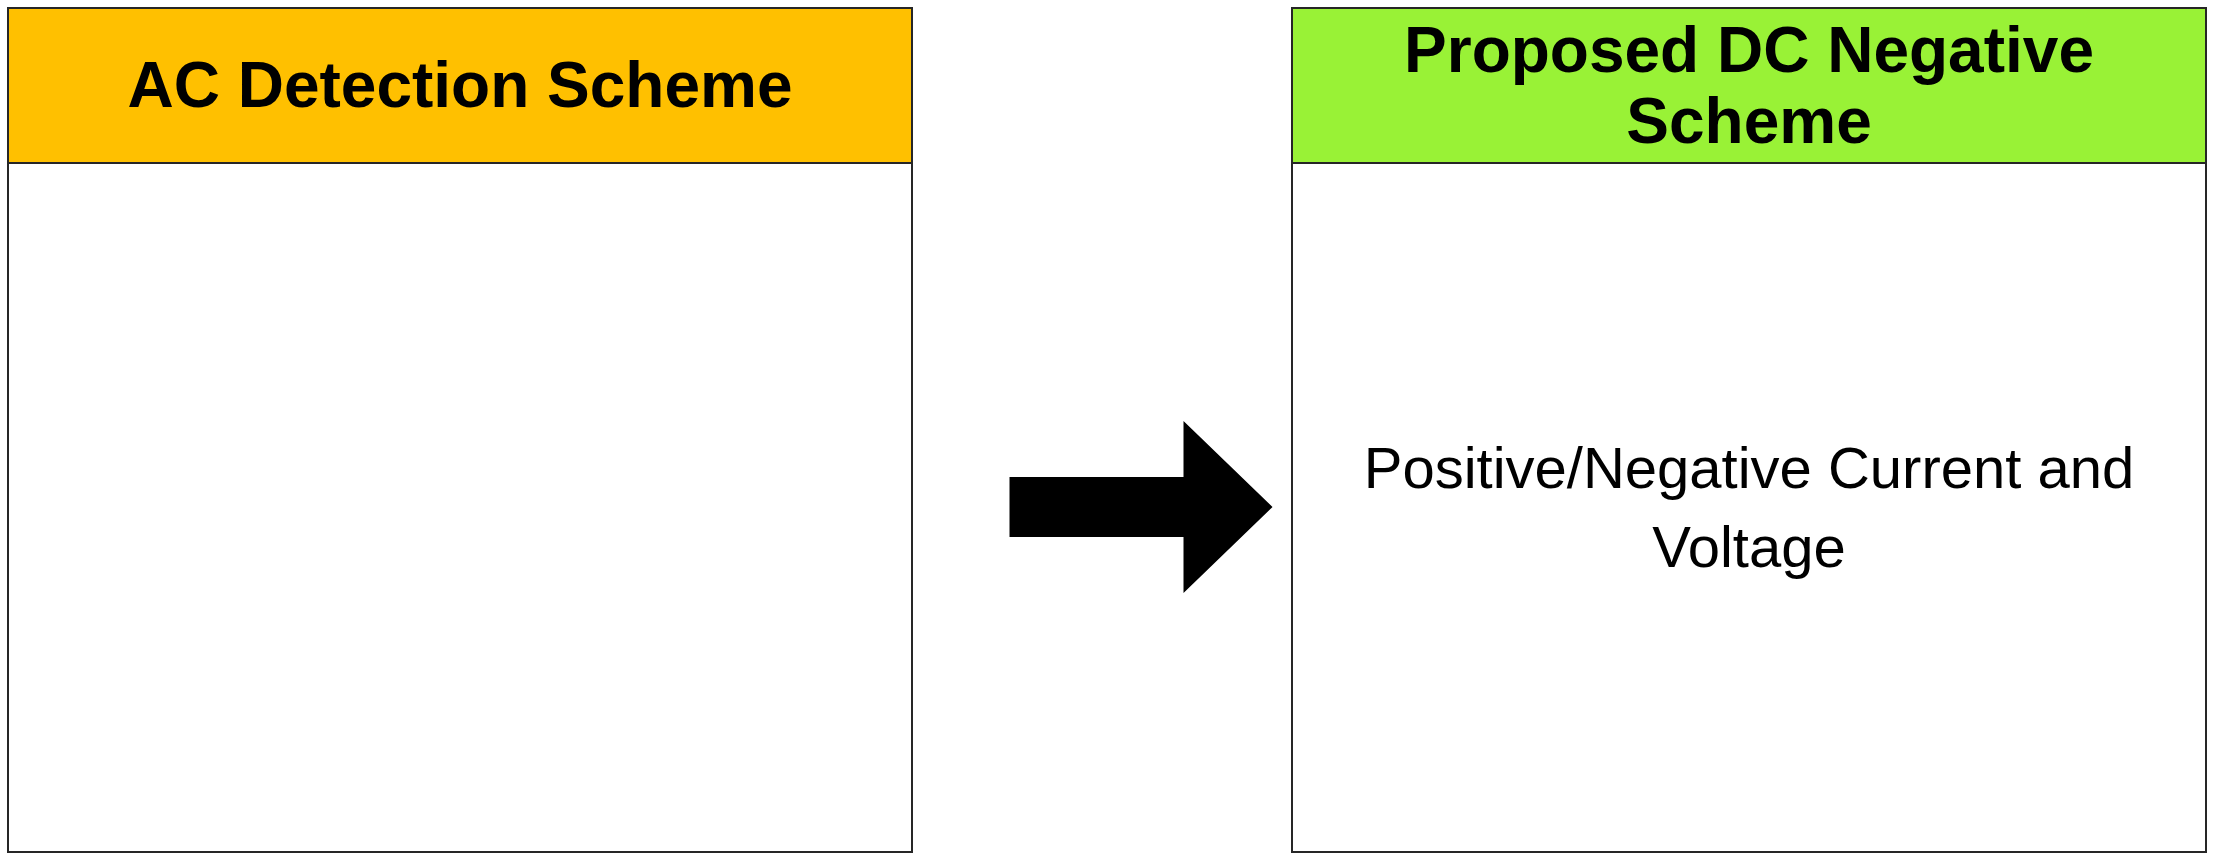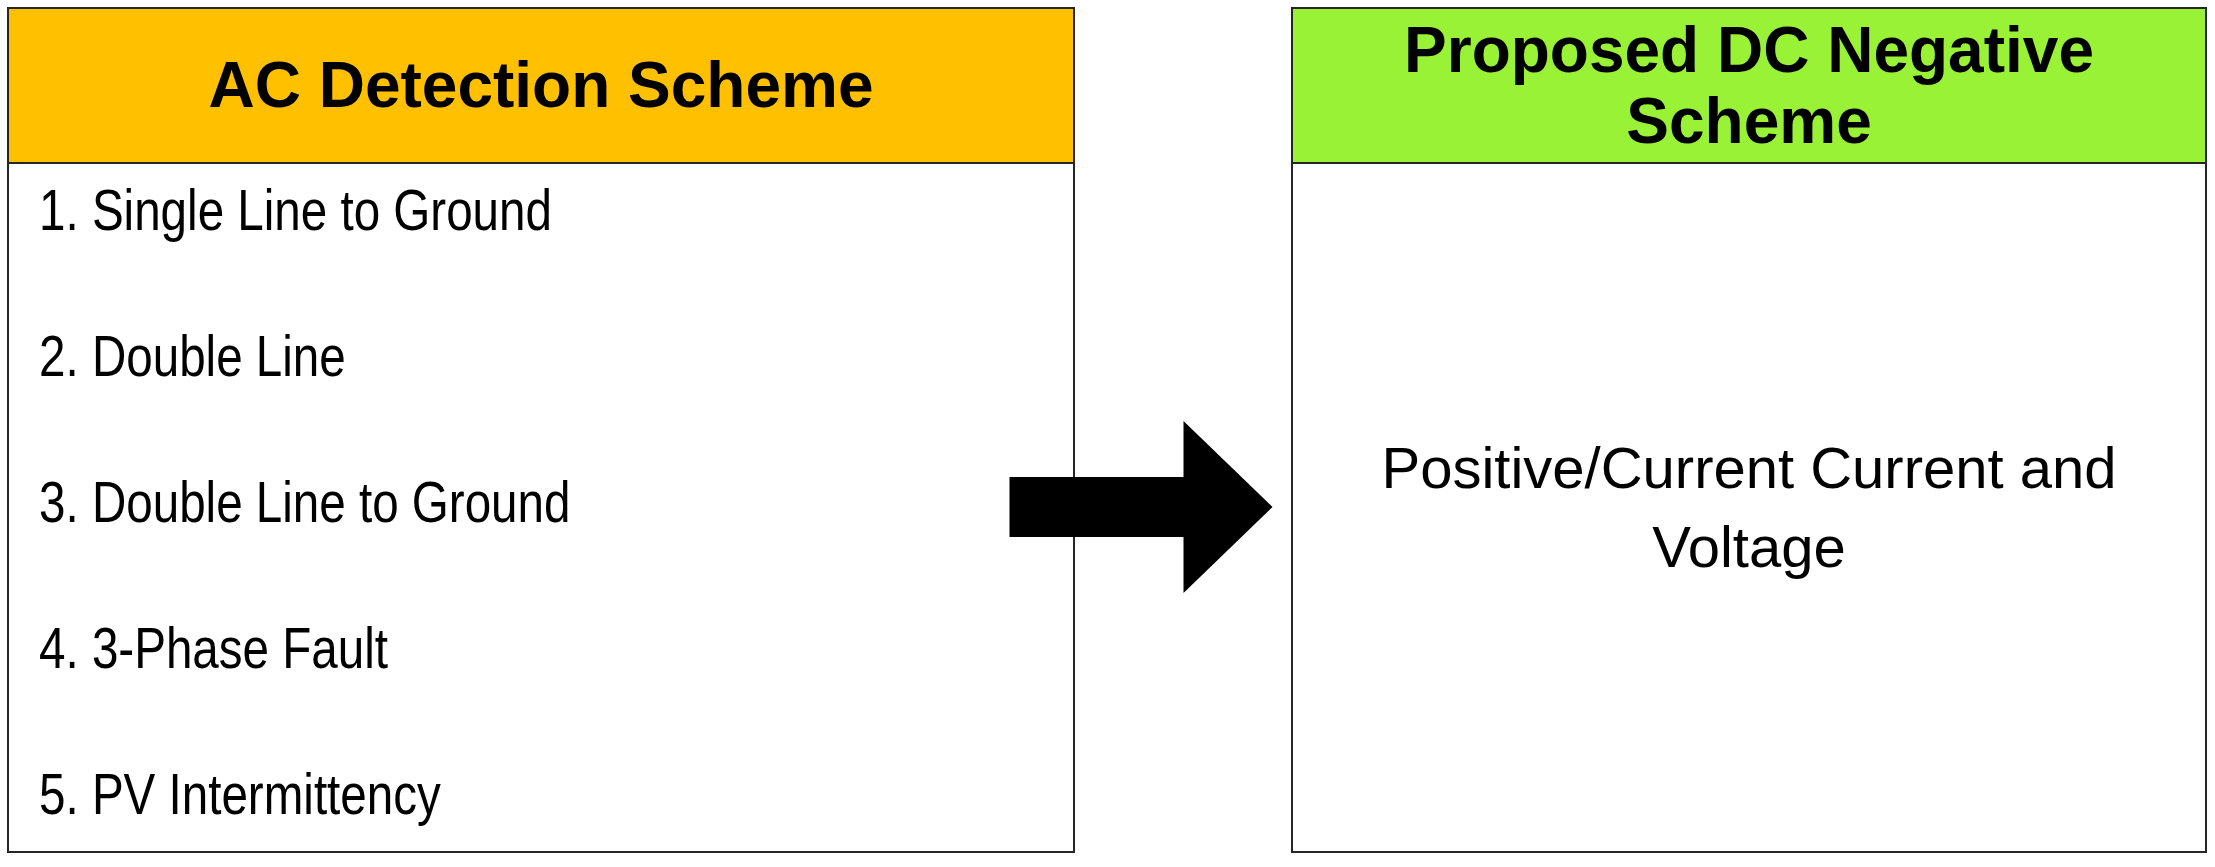--- a/index.html
+++ b/index.html
@@ -18,21 +18,21 @@
   .box {
     position: absolute;
     top: 7px;
     height: 846px;
     background: #ffffff;
     border: 2px solid #262626;
     box-sizing: border-box;
     display: flex;
     flex-direction: column;
   }
-  .left-box  { left: 7px;    width: 1068px; }
+  .left-box  { left: 7px;    width: 906px; gap: 24px; }
   .right-box { left: 1291px; width: 916px; }
   .box-header {
     height: 155px;
     flex: 0 0 155px;
     border-bottom: 2px solid #262626;
     display: flex;
     align-items: center;
     justify-content: center;
     text-align: center;
     font-weight: bold;
@@ -79,35 +79,28 @@
 </style>
 </head>
 <body>
 
 <div class="canvas">
 
   <div class="box left-box">
     <div class="box-header" style="background-color: rgb(255, 192, 0);">
       <span>AC Detection Scheme</span>
     </div>
-    <div class="list-body">
-      <div class="list-item">1. Single Line to Ground</div>
-      <div class="list-item">2. Double Line</div>
-      <div class="list-item">3. Double Line to Ground</div>
-      <div class="list-item">4. 3-Phase Fault</div>
-      <div class="list-item">5. PV Intermittency</div>
-    </div>
   </div>
 
   <svg class="arrow-svg" viewBox="0 0 263 172" xmlns="http://www.w3.org/2000/svg">
     <polygon points="0,56 174,56 174,0 263,86 174,172 174,116 0,116" style="fill: rgb(0, 0, 0);"></polygon>
   </svg>
 
   <div class="box right-box">
     <div class="box-header" style="background-color: rgb(153, 242, 54);">
       <span>Proposed DC Negative Scheme</span>
     </div>
     <div class="center-body">
-      <span>Positive/Current Current and Voltage</span>
+      <span>Positive/Negative Current and Voltage</span>
     </div>
   </div>
 
 </div>
 
 </body></html>

